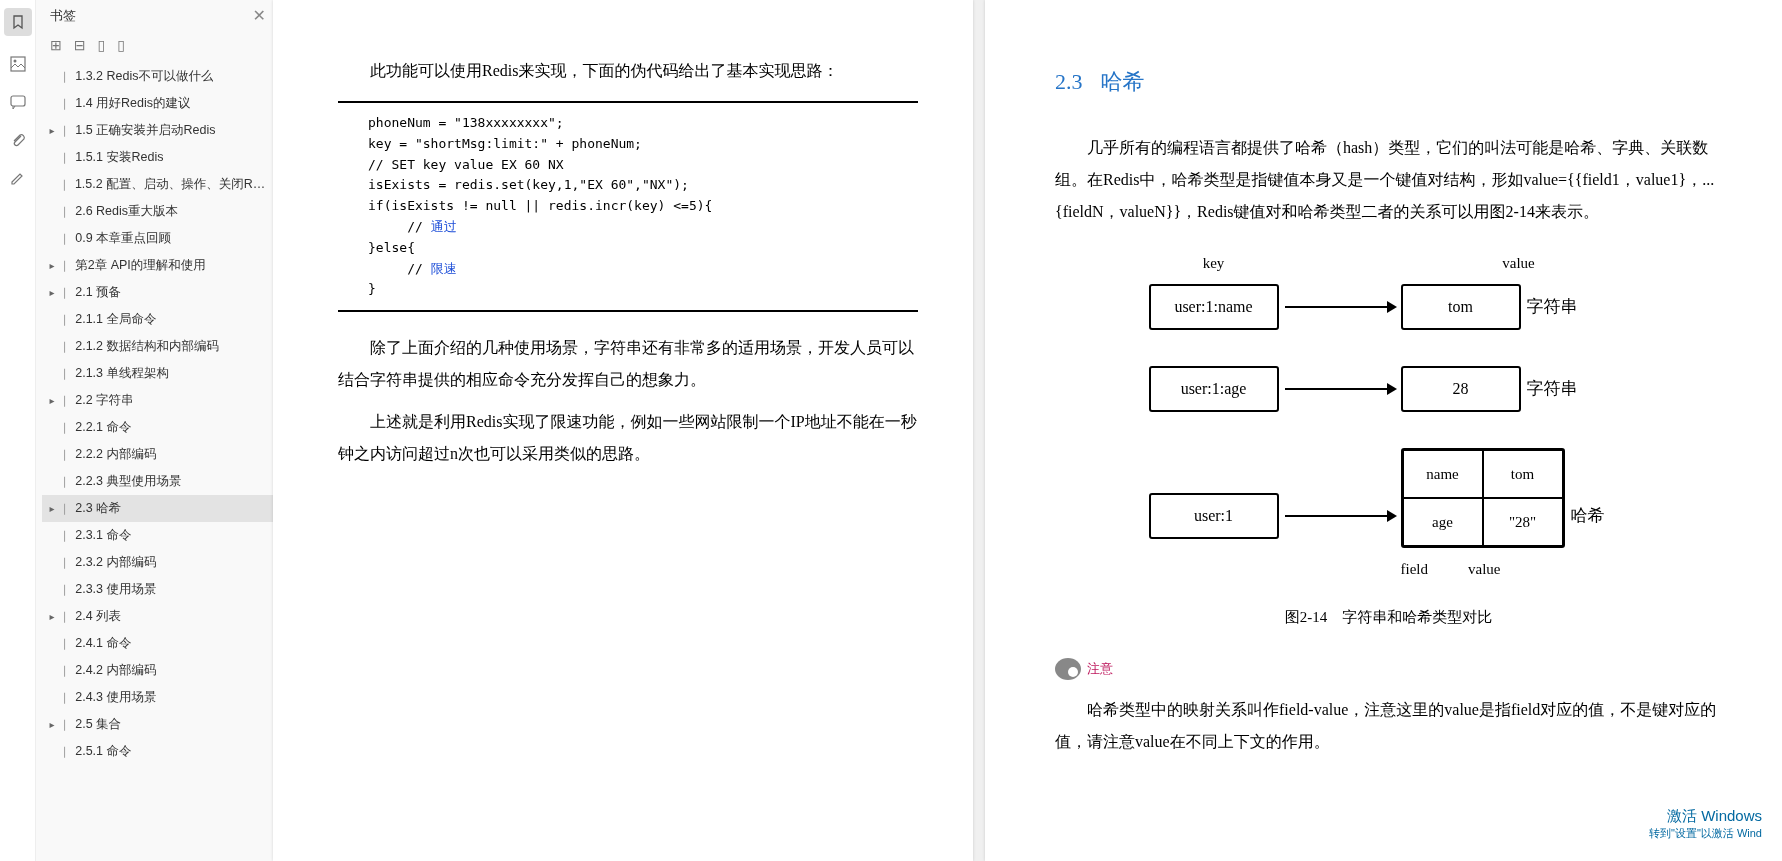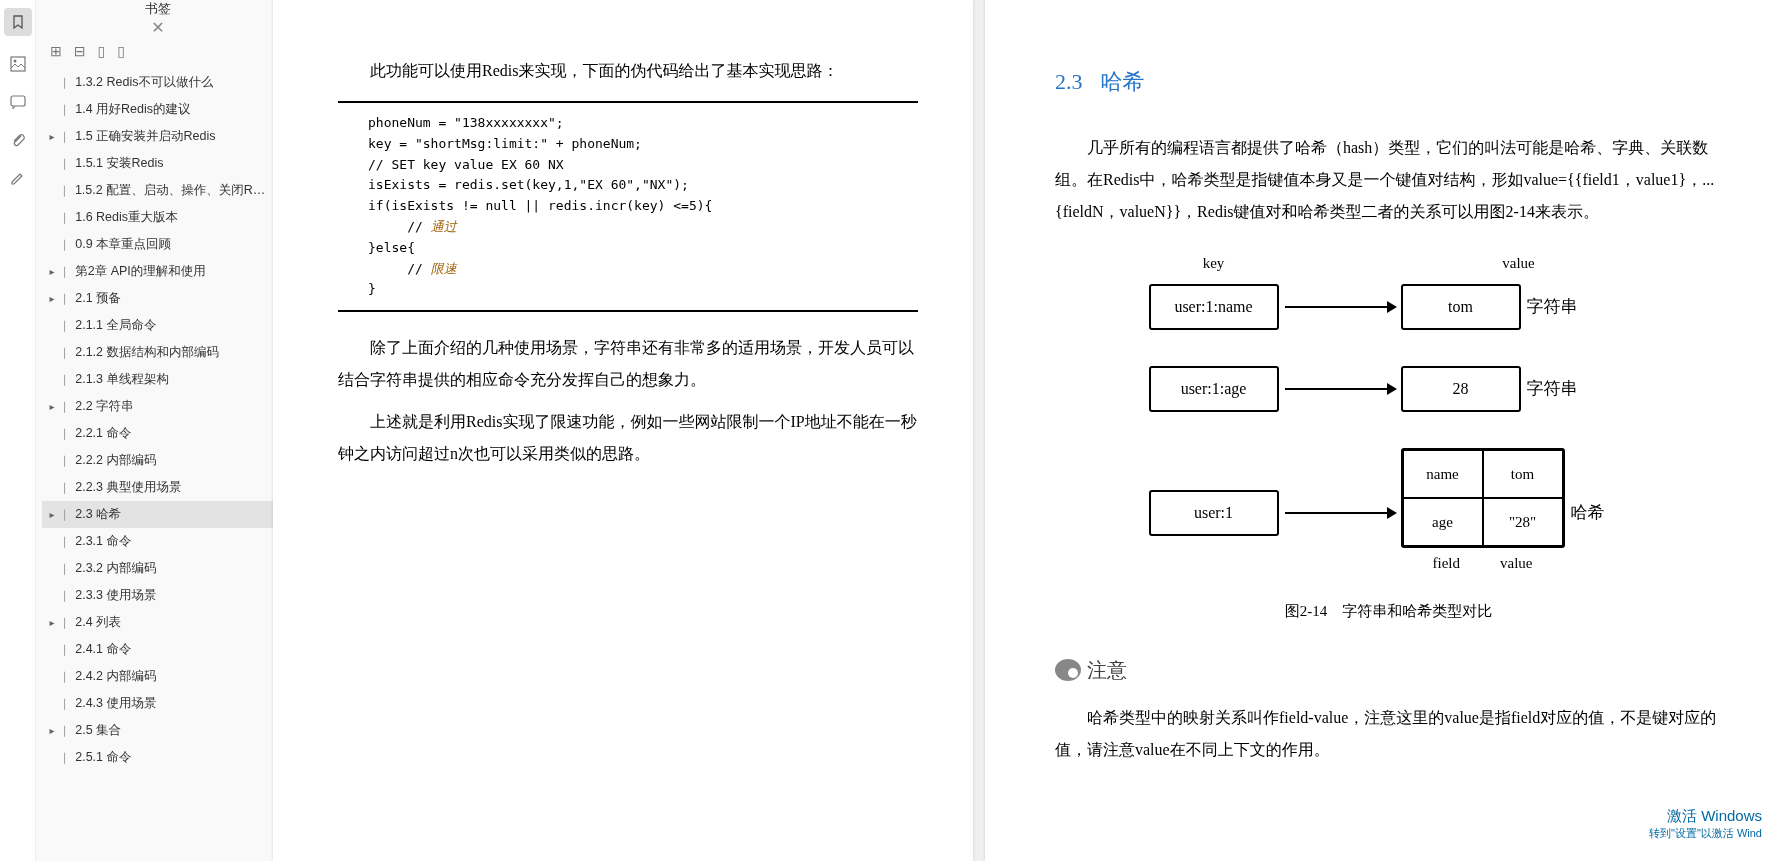--- a/index.html
+++ b/index.html
@@ -1,58 +1,58 @@
 <!DOCTYPE html>
 <html><head>
 <meta charset="utf-8">
 <style>
 * { margin: 0; padding: 0; box-sizing: border-box; }
 body { font-family: "Microsoft YaHei", sans-serif; background: #fff; overflow: hidden; height: 861px; width: 1782px; position: relative; }
 .iconbar { position: absolute; left: 0; top: 0; width: 36px; height: 100%; background: #fff; border-right: 1px solid #eee; display: flex; flex-direction: column; align-items: center; padding-top: 8px; gap: 18px; }
 .iconbar .ic { width: 20px; height: 20px; cursor: pointer; color: #666; display: flex; align-items: center; justify-content: center; }
 .iconbar .ic.active { background: #ddd; border-radius: 4px; padding: 4px; width: 28px; height: 28px; }
 .sidebar { position: absolute; left: 36px; top: 0; width: 245px; height: 100%; background: #f9f9f9; border-right: 1px solid #e5e5e5; overflow-y: auto; }
-.sb-head { display: flex; align-items: center; padding: 0 14px; font-size: 13px; color: #333; flex-direction: column; }
+.sb-head { display: flex; align-items: center; padding: 6px 14px; font-size: 13px; color: #333; }
 .sb-head .title { flex: 1; }
 .sb-head .close { cursor: pointer; color: #888; font-size: 16px; }
 .sb-tools { display: flex; gap: 12px; padding: 6px 14px 10px; color: #777; font-size: 14px; }
 .sb-tools span { cursor: pointer; }
 .tree { padding: 0 6px 20px; font-size: 12.5px; color: #333; }
 .tree .item { display: flex; align-items: center; padding: 5px 4px; cursor: pointer; white-space: nowrap; overflow: hidden; text-overflow: ellipsis; }
 .tree .item.sel { background: #e3e3e3; }
 .tree .arrow { width: 12px; display: inline-block; color: #666; font-size: 10px; text-align: center; }
 .tree .bm { color: #999; margin: 0 6px 0 2px; font-size: 11px; }
 .tree .lbl { overflow: hidden; text-overflow: ellipsis; }
 .d1 { padding-left: 36px; } .d2 { padding-left: 52px; } .d3 { padding-left: 68px; } .d4 { padding-left: 84px; }
 .content { position: absolute; left: 273px; top: 0; right: 0; height: 100%; background: #f0f0f0; display: flex; }
 .page { background: #fff; height: 100%; position: relative; box-shadow: 0 0 3px rgba(0,0,0,.15); }
 .page.left { width: 700px; margin-right: 12px; padding: 55px 55px 0 65px; font-family: "SimSun", serif; font-size: 16px; line-height: 2; }
 .page.right { flex: 1; padding: 60px 60px 0 70px; font-family: "SimSun", serif; font-size: 16px; line-height: 2; }
 .page .para { text-indent: 2em; margin-bottom: 10px; }
 .code-wrap { border-top: 2px solid #000; border-bottom: 2px solid #000; padding: 10px 30px; font-family: Consolas, monospace; font-size: 13px; line-height: 1.6; white-space: pre; margin: 14px 0 20px; }
-.code-wrap .cmt { color: #a16207; font-style: italic; }
+.code-wrap .cmt { color: #1d4ed8; }
 .h2 { color: #2574c7; font-size: 22px; font-weight: normal; margin-bottom: 28px; font-family: "SimSun", serif; }
 .h2 .num { margin-right: 18px; }
 .diagram { margin: 20px auto 10px; width: 480px; }
 .drow { display: flex; align-items: center; margin-bottom: 36px; position: relative; }
 .dlabels { display: flex; font-size: 15px; font-family: "SimSun", serif; margin-bottom: 6px; }
 .dlabels .klab { width: 130px; text-align: center; }
 .dlabels .vlab { margin-left: 180px; width: 120px; text-align: center; }
 .dbox { border: 2.5px solid #000; border-radius: 3px; padding: 5px 18px; font-size: 16px; text-align: center; min-width: 110px; background: #fff; font-family: "Times New Roman", serif; }
 .darw { flex: 0 0 110px; height: 2px; background: #000; position: relative; margin: 0 6px; }
 .darw::after { content: ""; position: absolute; right: -2px; top: -5px; border-left: 10px solid #000; border-top: 6px solid transparent; border-bottom: 6px solid transparent; }
 .dside { margin-left: 6px; font-family: KaiTi, serif; font-size: 17px; }
 .hash-table { display: grid; grid-template-columns: 80px 80px; border: 2.5px solid #000; border-radius: 3px; }
 .hash-table > div { border: 1px solid #000; padding: 8px 6px; text-align: center; font-size: 15px; font-family: "Times New Roman", serif; }
-.hash-labels { display: flex; gap: 40px; font-size: 15px; justify-content: center; font-family: "Times New Roman", serif; }
+.hash-labels { display: flex; gap: 40px; font-size: 15px; margin-top: 6px; font-family: "Times New Roman", serif; }
 .fig-caption { text-align: center; font-size: 15px; margin-top: 18px; }
 .note-head { display: flex; align-items: center; gap: 6px; margin: 24px 0 12px; }
 .note-head .nicon { width: 26px; height: 22px; background: #888; border-radius: 50%; position: relative; }
 .note-head .nicon::after { content: ""; position: absolute; right: 3px; bottom: 3px; width: 10px; height: 10px; border-radius: 50%; background: #fff; }
-.note-head .ntxt { color: #404040; font-size: 20px; }
+.note-head .ntxt { color: #be185d; font-size: 13px; }
 .watermark { position: absolute; right: 20px; bottom: 20px; color: #0369a1; font-size: 15px; text-align: right; line-height: 1.4; }
 .watermark .sm { font-size: 11px; }
 </style>
 </head>
 <body>
 
 <div class="iconbar">
   <div class="ic active">
       <svg width="16" height="16" viewBox="0 0 16 16">
         <path d="M4 2h8v12l-4-3-4 3z" fill="none" stroke="#555" stroke-width="1.3"></path>
@@ -116,21 +116,21 @@
         <span class="lbl">1.5.1 安装Redis</span>
       </div>
       <div class="item d4">
         <span class="arrow"></span>
         <span class="bm">❘</span>
         <span class="lbl">1.5.2 配置、启动、操作、关闭Redis</span>
       </div>
       <div class="item d3">
         <span class="arrow"></span>
         <span class="bm">❘</span>
-        <span class="lbl">1.6 Redis重大版本</span>
+        <span class="lbl">2.6 Redis重大版本</span>
       </div>
       <div class="item d3">
         <span class="arrow"></span>
         <span class="bm">❘</span>
         <span class="lbl">0.9 本章重点回顾</span>
       </div>
       <div class="item d1">
         <span class="arrow">▸</span>
         <span class="bm">❘</span>
         <span class="lbl">第2章 API的理解和使用</span>

